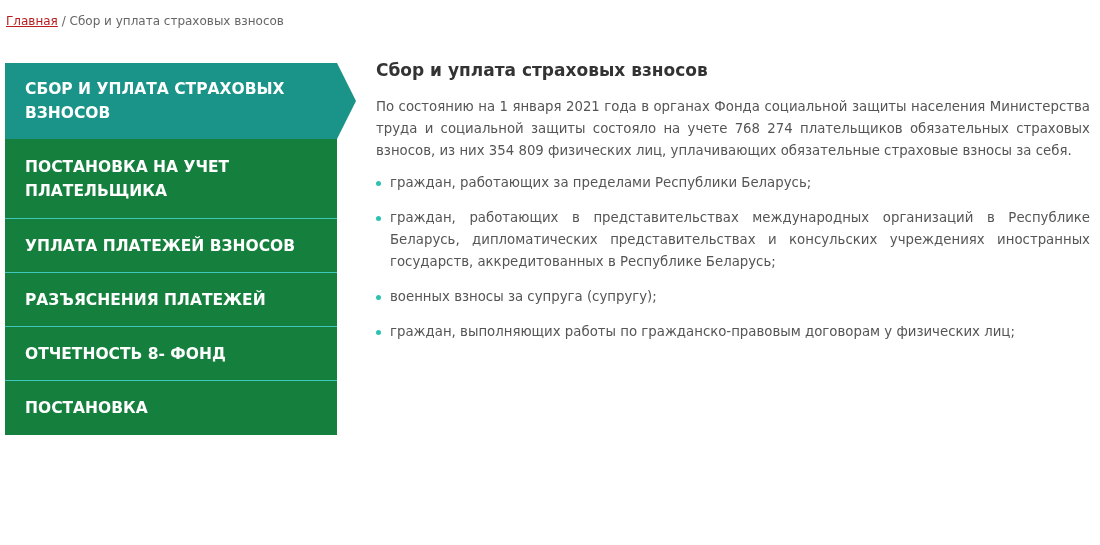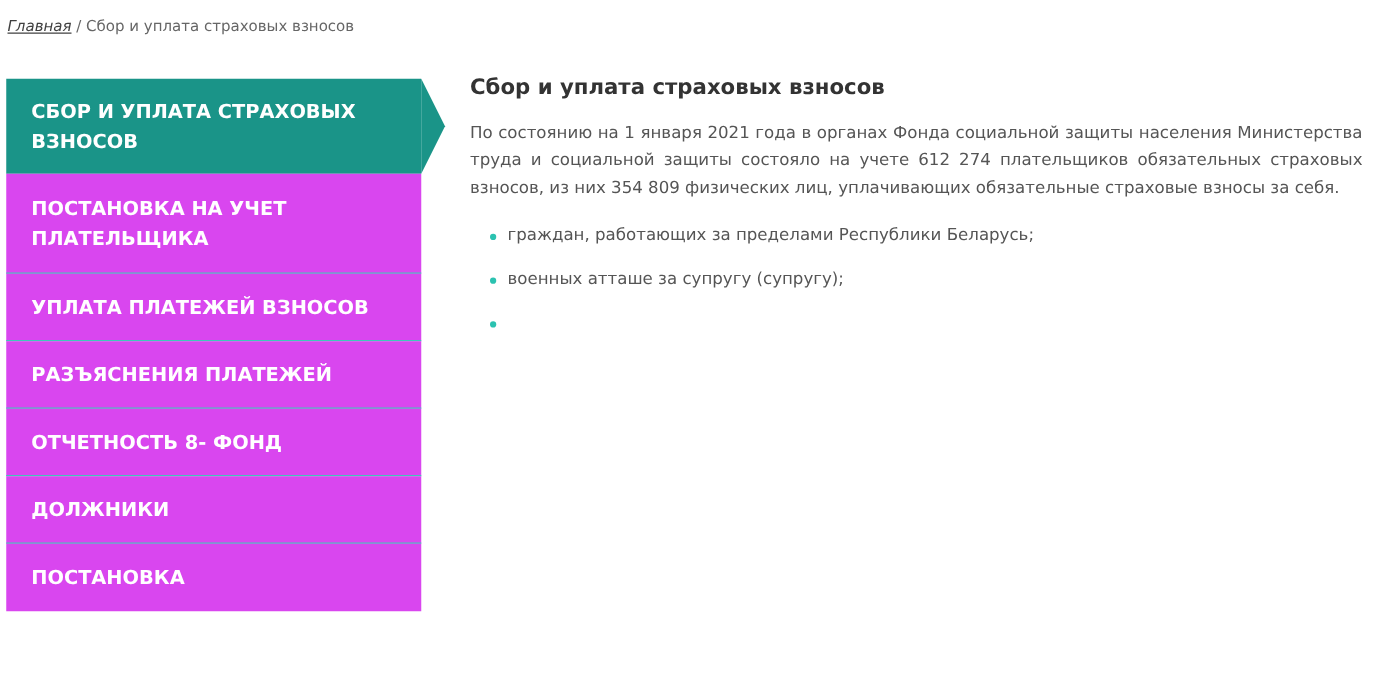--- a/index.html
+++ b/index.html
@@ -1,32 +1,32 @@
 <!DOCTYPE html>
 <html><head>
 <meta charset="utf-8">
 <style>
   html, body { margin:0; padding:0; background:#ffffff; }
   body { width:1100px; height:545px; overflow:hidden; position:relative;
          font-family:"DejaVu Sans", "Liberation Sans", sans-serif; color:#444; }
   .breadcrumb { position:absolute; left:6px; top:14px; font-size:12px; color:#666; }
-  .breadcrumb a { color:#404040; text-decoration:underline;font-style:italic; }
+  .breadcrumb a { color:#b91c1c; text-decoration:underline; }
   .sidebar { position:absolute; left:5px; top:63px; width:332px; }
-  .nav-item { position:relative; background:#d946ef; color:#ffffff; font-weight:bold;
+  .nav-item { position:relative; background:#15803d; color:#ffffff; font-weight:bold;
               font-size:15.5px; line-height:24px; padding:0 20px; box-sizing:border-box;
               border-bottom:1px solid #3ec7ba; display:flex; align-items:center; height:54px; cursor:pointer; }
   .nav-item.active { background:#1a9488; height:76px; border-bottom:none; }
   .nav-item.tall { height:80px; }
   .nav-item.active::after { content:""; position:absolute; right:-19px; top:0;
              border-top:38px solid transparent; border-bottom:38px solid transparent; border-left:19px solid #1a9488; }
   .nav-item:last-child { border-bottom:none; }
   .content { position:absolute; left:376px; top:60px; width:714px; }
   .title { font-size:17px; font-weight:bold; color:#333; margin:0 0 16px 0; }
   .para { font-size:13.3px; line-height:22px; text-align:justify; margin:0 0 10px 0; color:#555; }
-  ul.bullets { list-style:none; margin:16px; padding:0; }
+  ul.bullets { list-style:none; margin:0; padding:0; }
   ul.bullets li { position:relative; padding-left:14px; font-size:13.3px; line-height:22px;
                   margin-bottom:13px; text-align:justify; color:#555; }
   .bullet-dot { position:absolute; left:0; top:9px; width:5px; height:5px; border-radius:50%; background:#2bc2b0; }
 </style>
 </head>
 <body>
 
 <div class="breadcrumb">
   <a>Главная</a><span> / </span><span>Сбор и уплата страховых взносов</span>
 </div>
@@ -41,28 +41,26 @@
   <div class="nav-item">
     <span>УПЛАТА ПЛАТЕЖЕЙ ВЗНОСОВ</span>
   </div>
   <div class="nav-item">
     <span>РАЗЪЯСНЕНИЯ ПЛАТЕЖЕЙ</span>
   </div>
   <div class="nav-item">
     <span>ОТЧЕТНОСТЬ 8- ФОНД</span>
   </div>
   <div class="nav-item">
-    <span>ДОЛЖНИКИ</span>
-  </div>
-  <div class="nav-item">
     <span>ПОСТАНОВКА</span>
   </div>
 </nav>
 
 <main class="content">
   <h1 class="title">Сбор и уплата страховых взносов</h1>
-  <p class="para">По состоянию на 1 января 2021 года в органах Фонда социальной защиты населения Министерства труда и социальной защиты состояло на учете 612 274 плательщиков обязательных страховых взносов, из них 354 809 физических лиц, уплачивающих обязательные страховые взносы за себя.</p>
+  <p class="para">По состоянию на 1 января 2021 года в органах Фонда социальной защиты населения Министерства труда и социальной защиты состояло на учете 768 274 плательщиков обязательных страховых взносов, из них 354 809 физических лиц, уплачивающих обязательные страховые взносы за себя.</p>
   <ul class="bullets">
     <li><span class="bullet-dot"></span><span>граждан, работающих за пределами Республики Беларусь;</span></li>
-    <li><span class="bullet-dot"></span><span>военных атташе за супругу (супругу);</span></li>
-    <li><span class="bullet-dot"></span></li>
+    <li><span class="bullet-dot"></span><span>граждан, работающих в представительствах международных организаций в Республике Беларусь, дипломатических представительствах и консульских учреждениях иностранных государств, аккредитованных в Республике Беларусь;</span></li>
+    <li><span class="bullet-dot"></span><span>военных взносы за супруга (супругу);</span></li>
+    <li><span class="bullet-dot"></span><span>граждан, выполняющих работы по гражданско-правовым договорам у физических лиц;</span></li>
   </ul>
 </main>
 
 </body></html>

